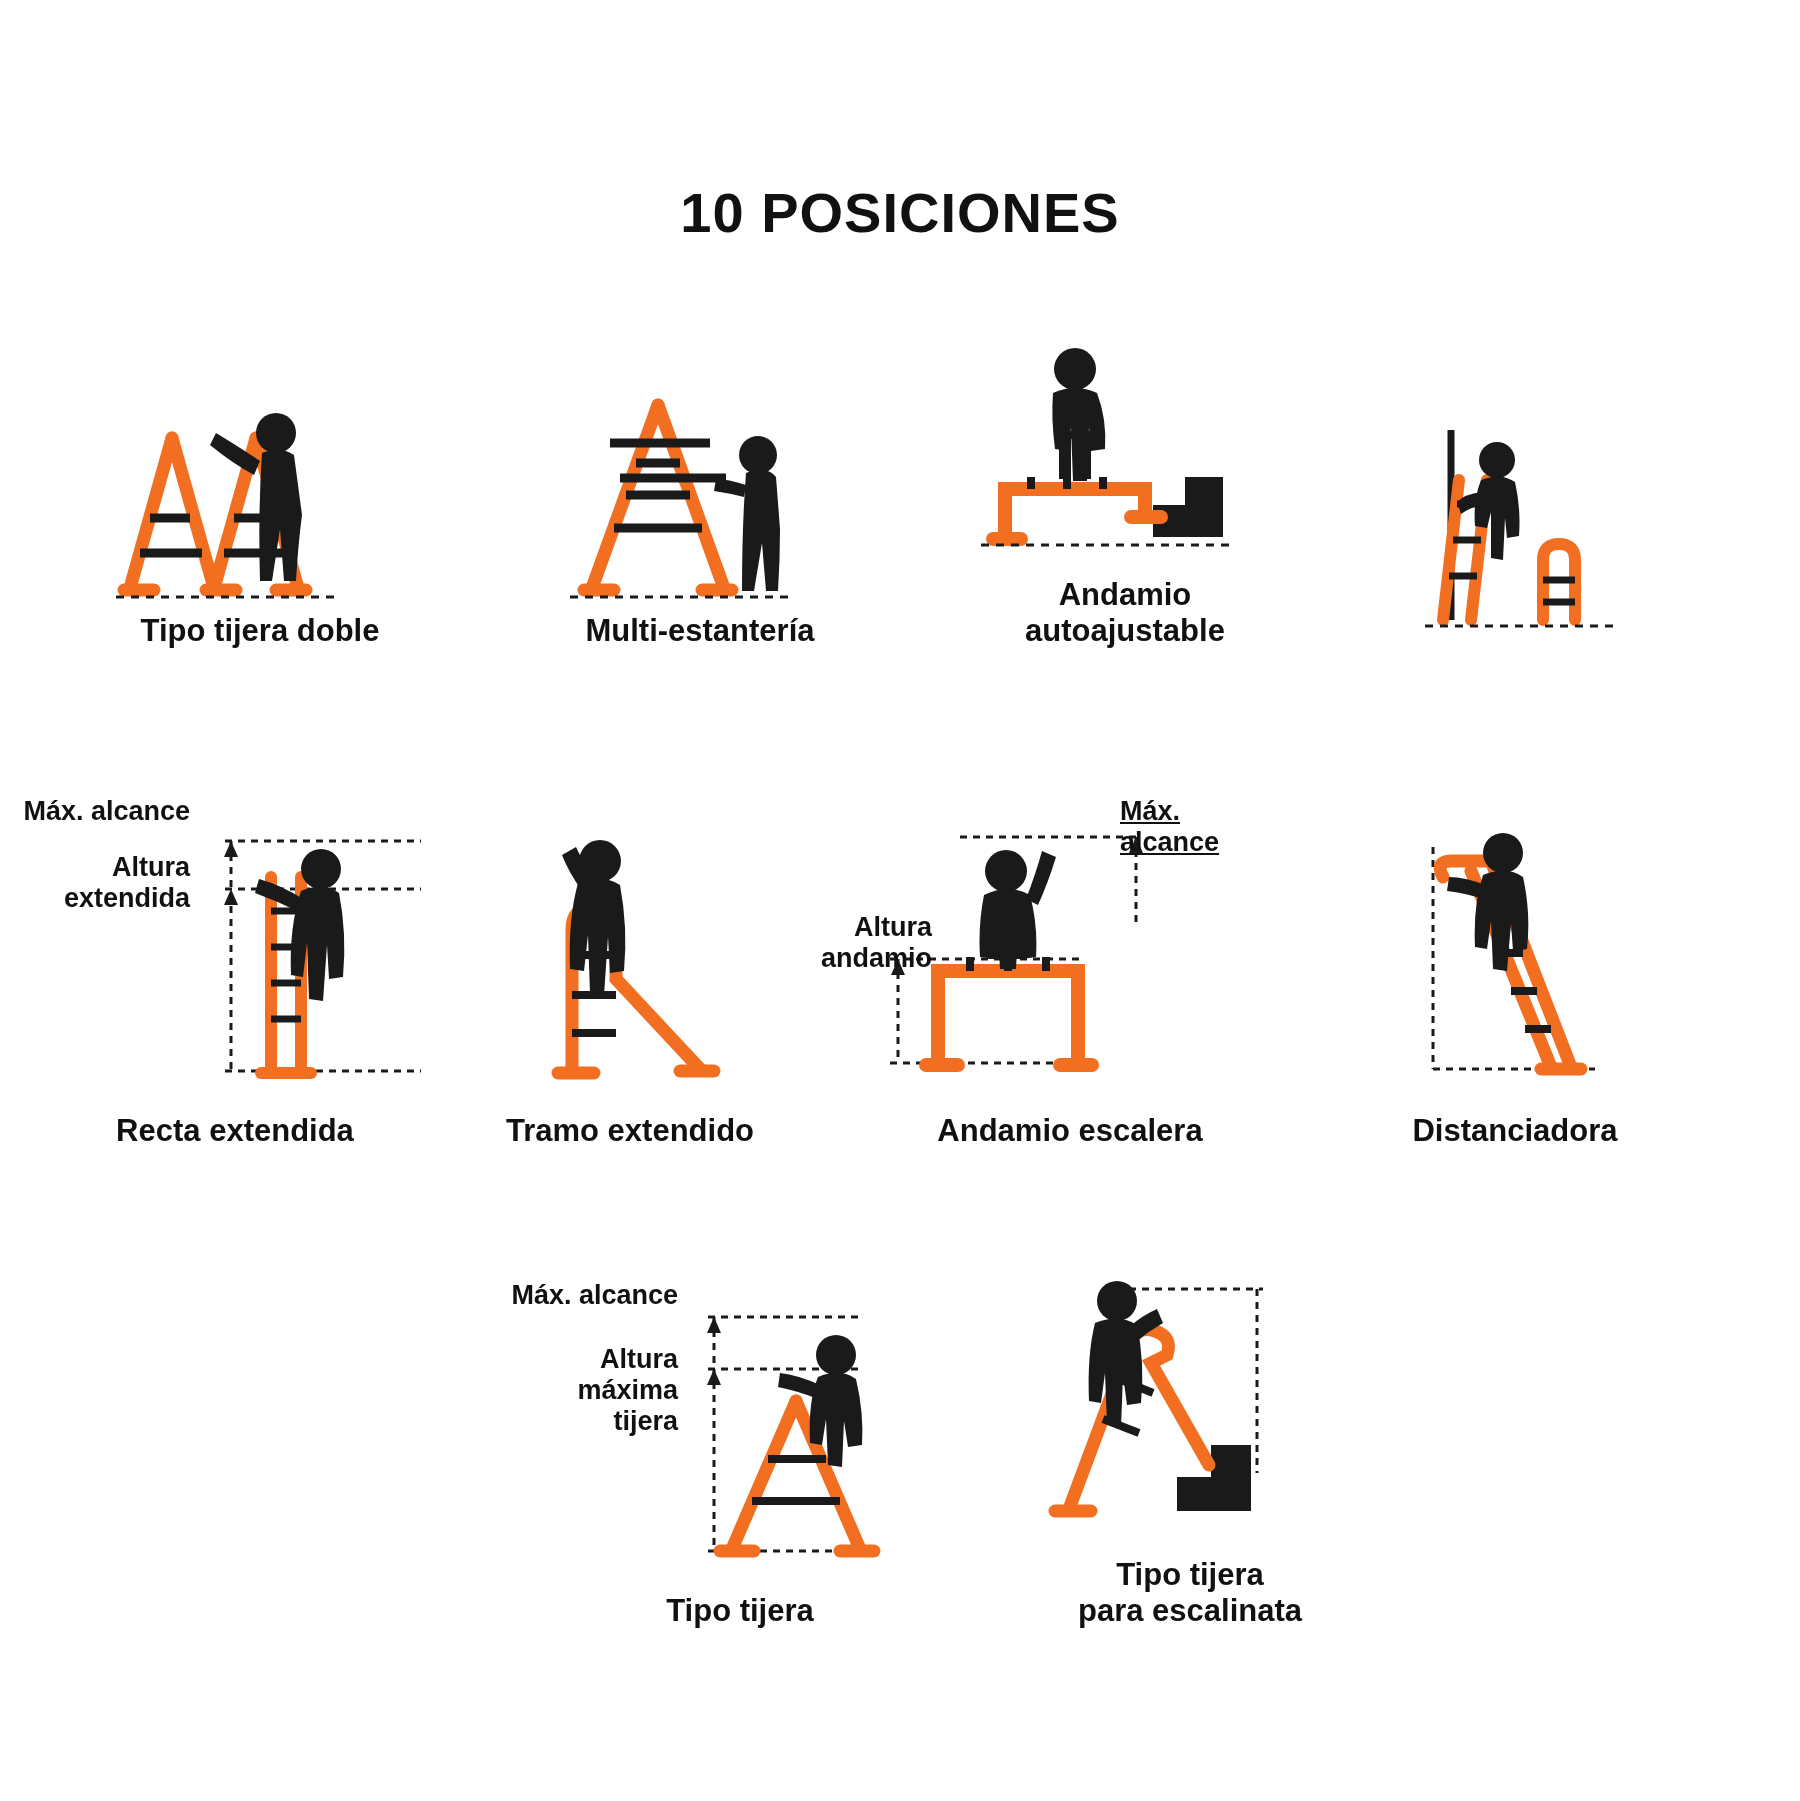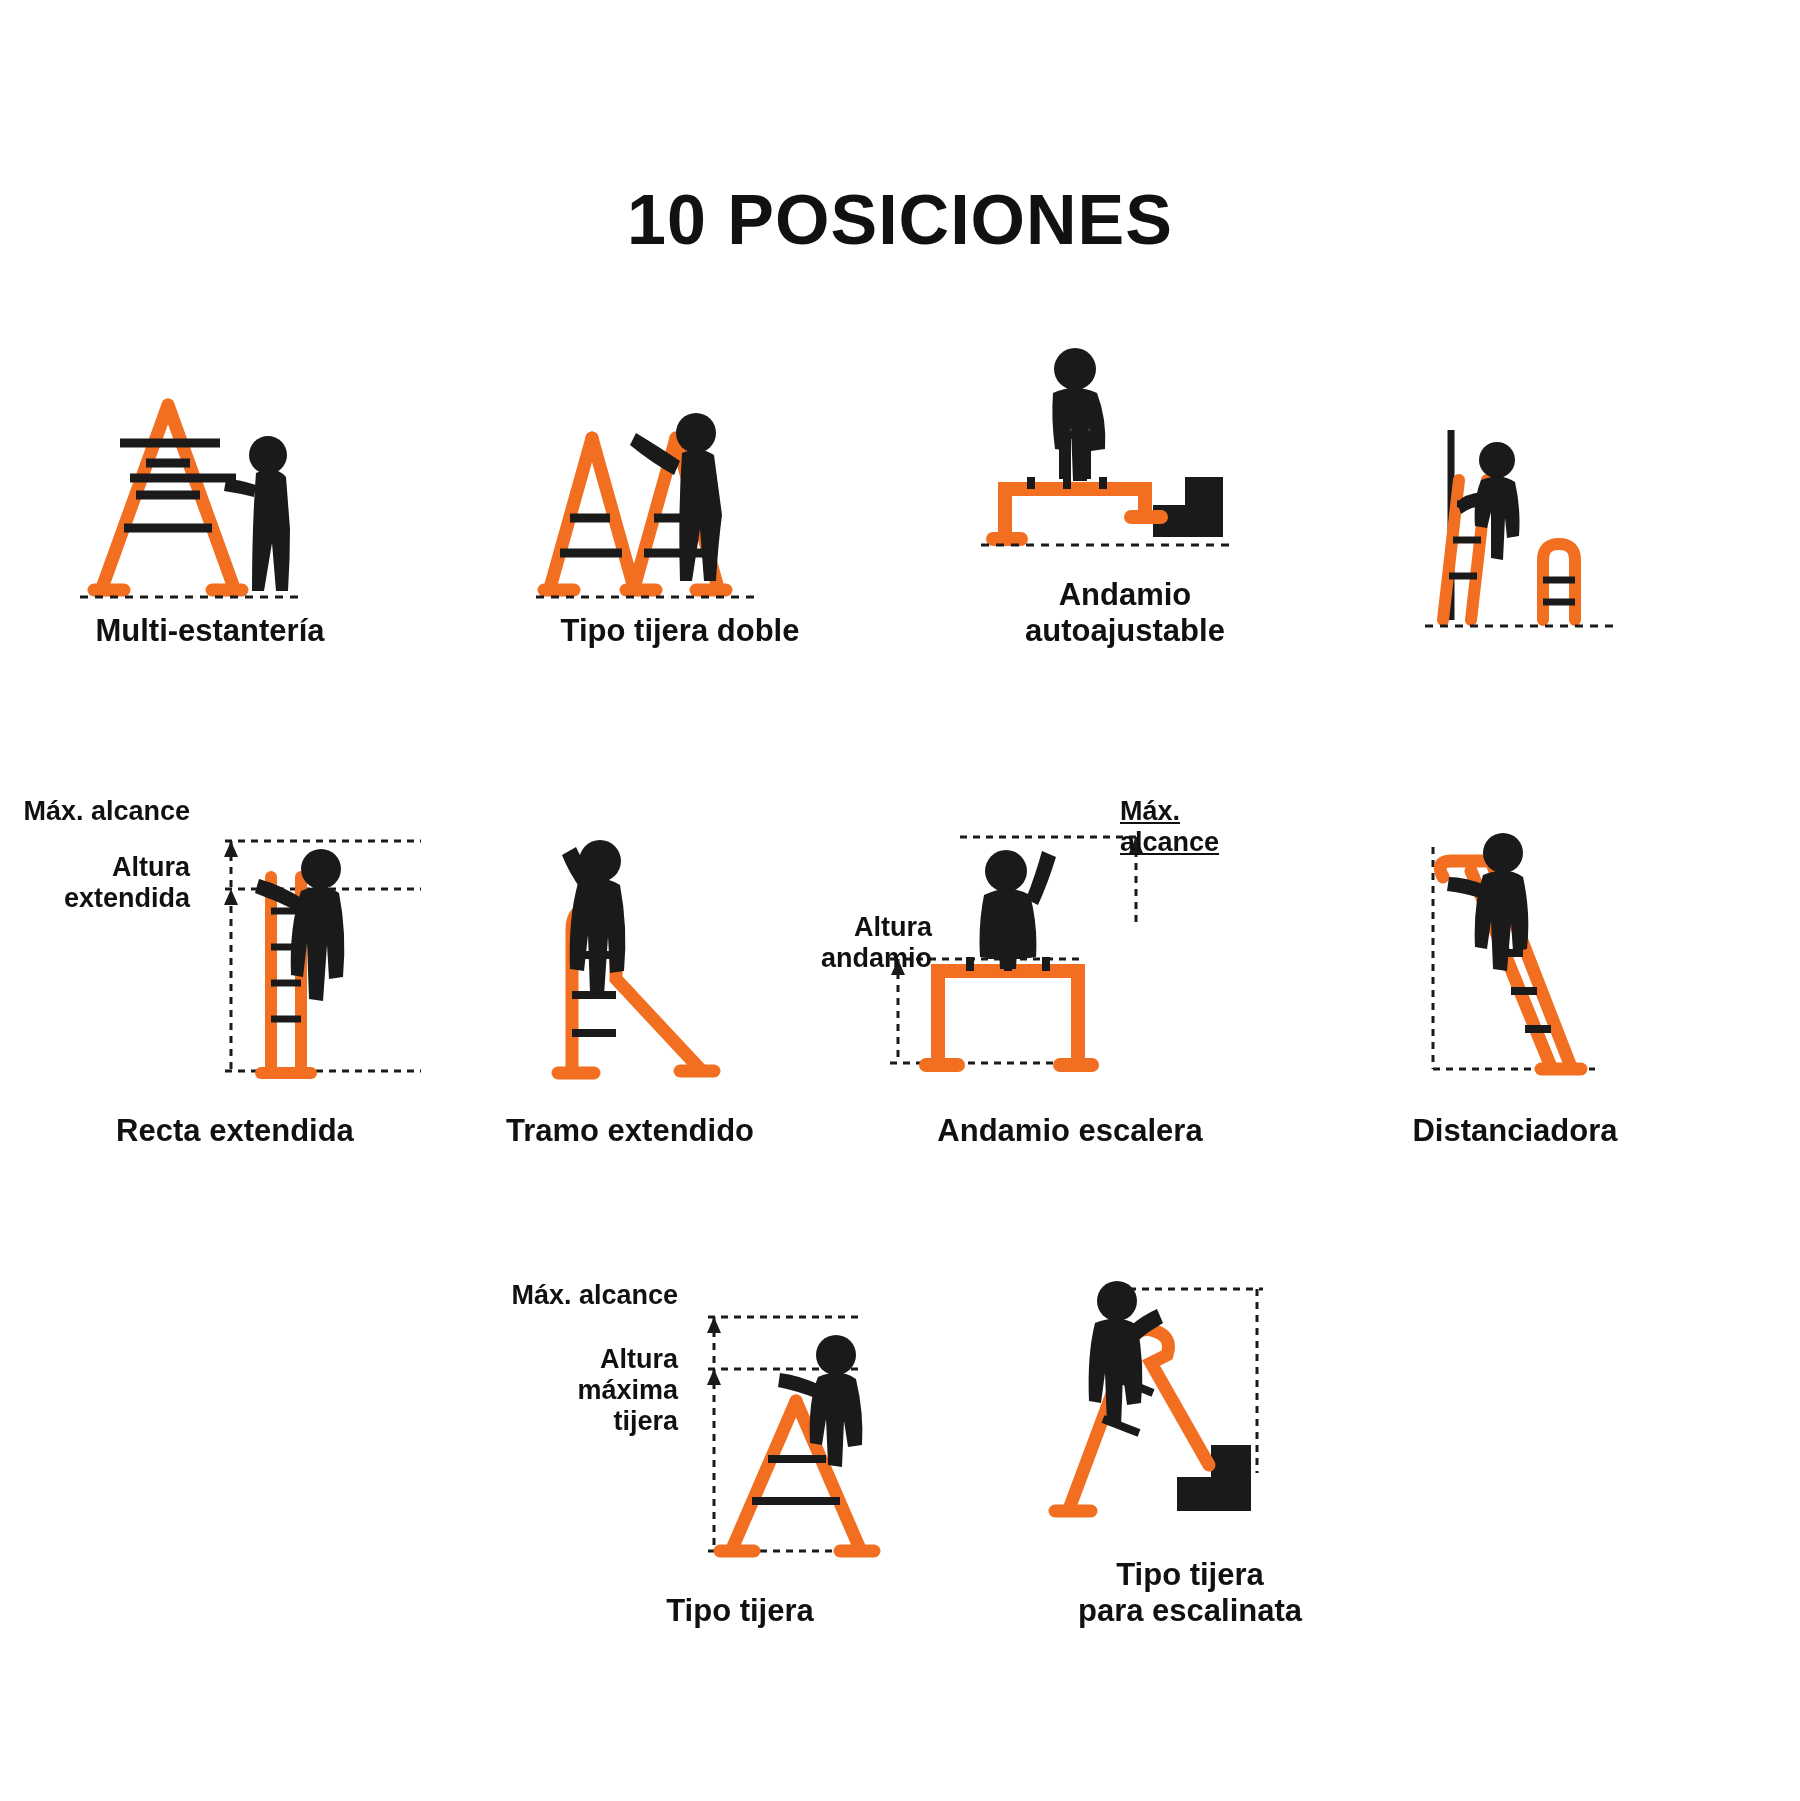--- a/index.html
+++ b/index.html
@@ -8,21 +8,21 @@
     background:#ffffff;
     font-family:"Liberation Sans", sans-serif;
     color:#111111;
     overflow:hidden;
     position:relative;
   }
   .title{
     position:absolute;
     top:180px;left:0;width:1800px;
     text-align:center;
-    font-size:70px;
+    font-size:56px;
     font-weight:bold;
     letter-spacing:1px;
     color:#111111;
   }
   .grid-row{
     position:absolute;
     left:0;width:1800px;
     display:flex;
   }
   .cell{
@@ -57,51 +57,20 @@
   .dim-label.rightal{text-align:left;text-decoration:underline;}
   svg{display:block;}
 </style>
 </head>
 <body>
 
 <div class="title">10 POSICIONES</div>
 
 <div class="grid-row" style="top:320px;height:330px;">
 
-  <div class="cell" style="width:420px;height:330px;">
-    <div class="art">
-      <svg width="300" height="220" viewBox="0 0 300 220">
-        <g stroke="#F26F21" stroke-width="13" fill="none" stroke-linecap="round">
-          <path d="M42 205 L108 22"></path>
-          <path d="M108 22 L174 205"></path>
-        </g>
-        <g stroke="#1A1A1A" stroke-width="9">
-          <line x1="64" y1="145" x2="152" y2="145"></line>
-          <line x1="76" y1="112" x2="140" y2="112"></line>
-          <line x1="86" y1="80" x2="130" y2="80"></line>
-        </g>
-        <g stroke="#1A1A1A" stroke-width="9">
-          <line x1="60" y1="60" x2="160" y2="60"></line>
-          <line x1="70" y1="95" x2="176" y2="95"></line>
-        </g>
-        <g stroke="#F26F21" stroke-width="13" stroke-linecap="round">
-          <line x1="34" y1="207" x2="64" y2="207"></line>
-          <line x1="152" y1="207" x2="182" y2="207"></line>
-        </g>
-        <g fill="#1A1A1A">
-          <circle cx="208" cy="72" r="19"></circle>
-          <path d="M196 90 q20 -8 30 4 l4 52 q0 30 -2 62 l-12 0 -4 -48 -8 48 -12 0 q0 -66 4 -118 z"></path>
-          <path d="M196 102 q-18 -6 -30 -6 l-2 12 q14 2 30 6 z"></path>
-        </g>
-        <line x1="20" y1="214" x2="240" y2="214" stroke="#1A1A1A" stroke-width="3" stroke-dasharray="8 7"></line>
-      </svg>
-    </div>
-    <div class="caption">Multi-estantería</div>
-  </div>
-
   <div class="cell" style="width:460px;height:330px;margin-left:30px;">
     <div class="art">
       <svg width="300" height="220" viewBox="0 0 300 220">
         <g stroke="#F26F21" stroke-width="13" fill="none" stroke-linecap="round">
           <path d="M20 205 L62 55"></path>
           <path d="M62 55 L104 205"></path>
           <path d="M104 205 L146 55"></path>
           <path d="M146 55 L188 205"></path>
         </g>
         <g stroke="#1A1A1A" stroke-width="9">
@@ -118,20 +87,51 @@
 
         <g fill="#1A1A1A">
           <circle cx="166" cy="50" r="20"></circle>
           <path d="M152 70 q18 -8 32 2 l8 60 q-4 30 -6 66 l-12 0 -4 -52 -8 52 -12 0 q-2 -70 2 -128 z"></path>
           <path d="M150 78 q-24 -16 -44 -28 l-6 12 q22 18 44 30 z"></path>
         </g>
         <line x1="6" y1="214" x2="230" y2="214" stroke="#1A1A1A" stroke-width="3" stroke-dasharray="8 7"></line>
       </svg>
     </div>
     <div class="caption">Tipo tijera doble</div>
+  </div>
+
+  <div class="cell" style="width:420px;height:330px;">
+    <div class="art">
+      <svg width="300" height="220" viewBox="0 0 300 220">
+        <g stroke="#F26F21" stroke-width="13" fill="none" stroke-linecap="round">
+          <path d="M42 205 L108 22"></path>
+          <path d="M108 22 L174 205"></path>
+        </g>
+        <g stroke="#1A1A1A" stroke-width="9">
+          <line x1="64" y1="145" x2="152" y2="145"></line>
+          <line x1="76" y1="112" x2="140" y2="112"></line>
+          <line x1="86" y1="80" x2="130" y2="80"></line>
+        </g>
+        <g stroke="#1A1A1A" stroke-width="9">
+          <line x1="60" y1="60" x2="160" y2="60"></line>
+          <line x1="70" y1="95" x2="176" y2="95"></line>
+        </g>
+        <g stroke="#F26F21" stroke-width="13" stroke-linecap="round">
+          <line x1="34" y1="207" x2="64" y2="207"></line>
+          <line x1="152" y1="207" x2="182" y2="207"></line>
+        </g>
+        <g fill="#1A1A1A">
+          <circle cx="208" cy="72" r="19"></circle>
+          <path d="M196 90 q20 -8 30 4 l4 52 q0 30 -2 62 l-12 0 -4 -48 -8 48 -12 0 q0 -66 4 -118 z"></path>
+          <path d="M196 102 q-18 -6 -30 -6 l-2 12 q14 2 30 6 z"></path>
+        </g>
+        <line x1="20" y1="214" x2="240" y2="214" stroke="#1A1A1A" stroke-width="3" stroke-dasharray="8 7"></line>
+      </svg>
+    </div>
+    <div class="caption">Multi-estantería</div>
   </div>
 
   <div class="cell" style="width:430px;height:330px;">
     <div class="art">
       <svg width="300" height="230" viewBox="0 0 300 230">
 
         <g fill="#1A1A1A">
           <path d="M178 200 L178 168 L210 168 L210 140 L248 140 L248 200 Z"></path>
         </g>
 

